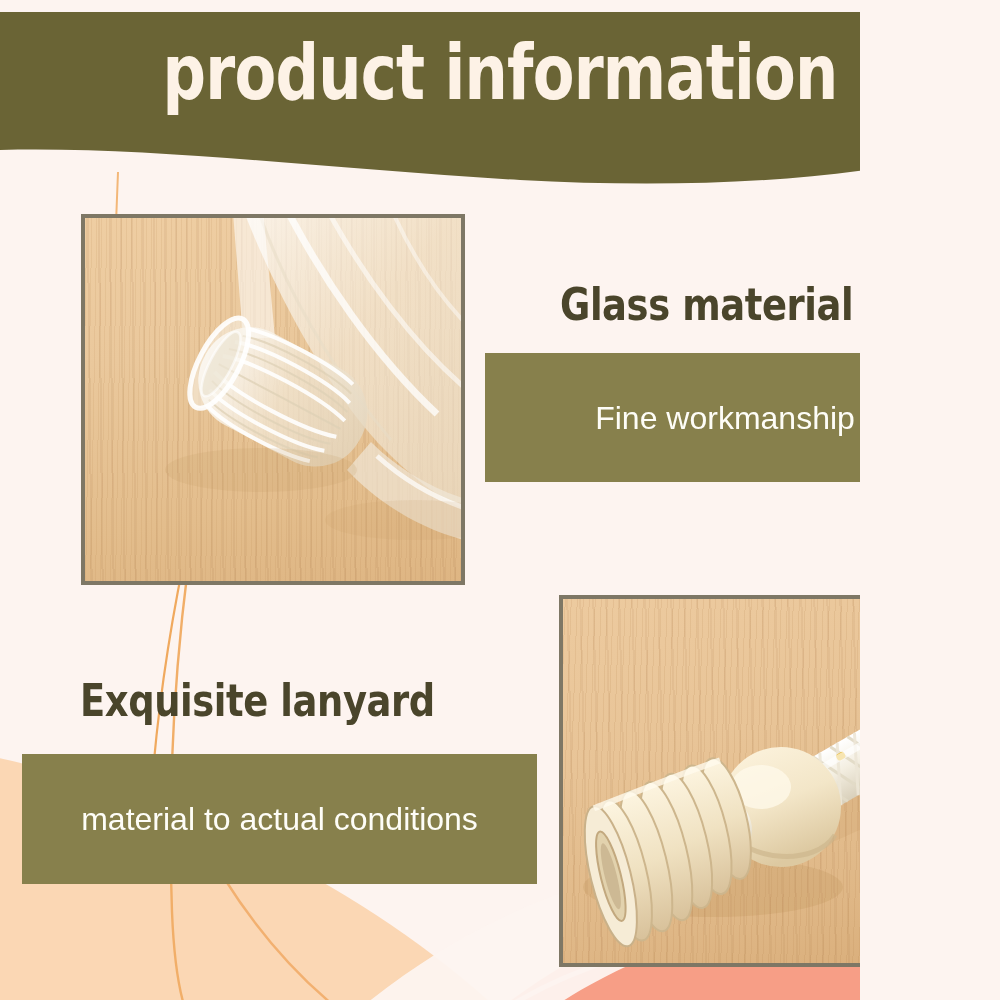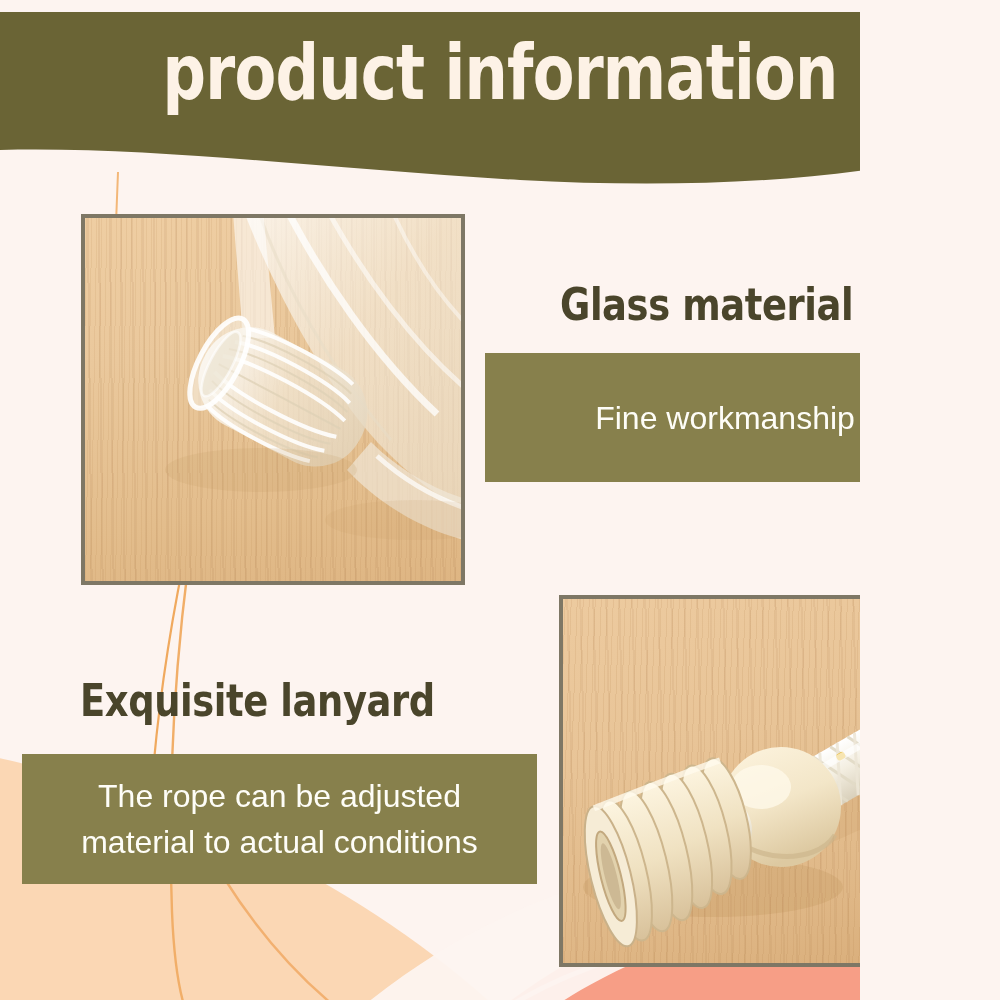--- a/index.html
+++ b/index.html
@@ -196,21 +196,20 @@
     </div>
   </div>
 
   <div class="sec-heading" id="heading-glass">Glass material</div>
   <div class="caption-box" id="caption-glass">
     <span class="caption-line">Fine workmanship</span>
   </div>
 
   <div class="sec-heading" id="heading-lanyard">Exquisite lanyard</div>
   <div class="caption-box" id="caption-lanyard">
-    <span class="caption-line">The rope can be adjusted</span>
     <span class="caption-line">material to actual conditions</span>
   </div>
 
   <div class="photo-frame" id="photo-lanyard">
     <div class="photo-inner">
       <div class="wood w2"></div>
       <svg viewBox="0 0 396 372" width="396" height="372" style="position:absolute;left:0;top:0;">
         <defs>
           <linearGradient id="beadG" x1="0" y1="0" x2="0.4" y2="1">
             <stop offset="0%" stop-color="#fdf4df"></stop>

